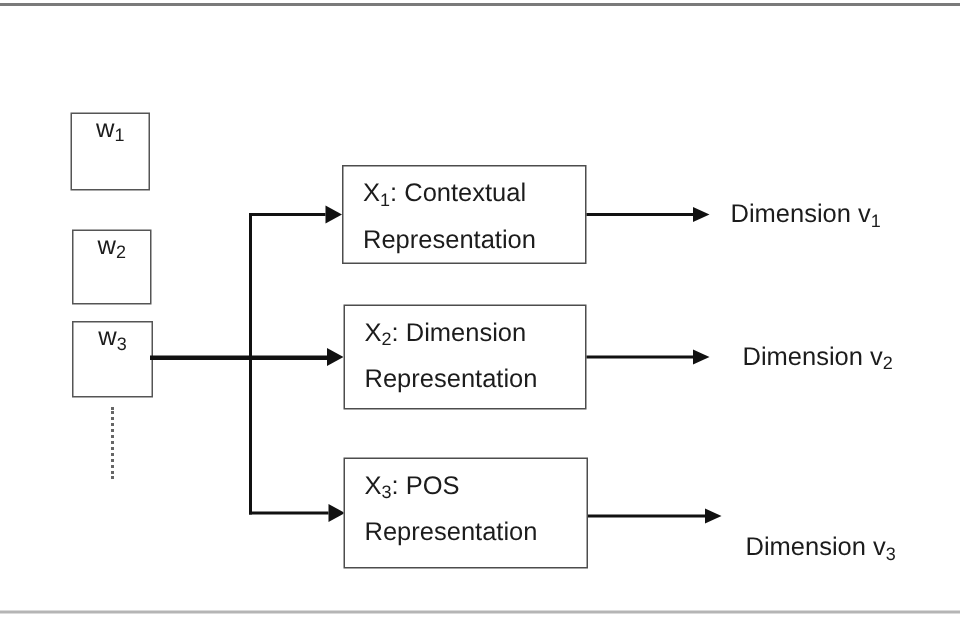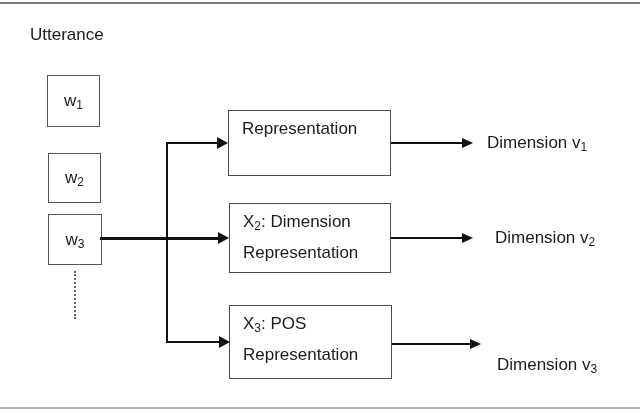--- a/index.html
+++ b/index.html
@@ -18,21 +18,21 @@
 
   #utterance-label {
     position: absolute; left: 30px; top: 25px;
     font-size: 17px; color: #1c1c1c; white-space: nowrap;
   }
 
   .word-box {
     position: absolute;
     border: 1.5px solid #555555;
     background: #ffffff;
-    display: flex; align-items: center; justify-content: center;
+    display: flex; align-items: flex-start; justify-content: center;
     font-size: 17px; color: #1c1c1c;
   }
   #word-box-w1 { left: 47px; top: 75px;  width: 51px; height: 50px; }
   #word-box-w2 { left: 48px; top: 153px; width: 51px; height: 48px; }
   #word-box-w3 { left: 48px; top: 214px; width: 52px; height: 49px; }
   #word-box-wn { left: 49px; top: 331px; width: 53px; height: 49px; }
 
   .sub { font-size: 12px; position: relative; top: 3px; }
 
   #ellipsis-dotted-line {
@@ -95,21 +95,20 @@
   #dimension-label-v3 { left: 497px; top: 334px; margin-top: 21px; }
 </style>
 </head>
 <body>
 
 <div id="figure-canvas">
 
   <div id="top-rule" class="rule"></div>
   <div id="bottom-rule" class="rule"></div>
 
-  <div id="utterance-label">Utterance</div>
 
   <div id="word-box-w1" class="word-box">
     <span>
       <span>w</span><span class="sub">1</span>
     </span>
   </div>
   <div id="word-box-w2" class="word-box">
     <span>
       <span>w</span><span class="sub">2</span>
     </span>
@@ -125,20 +124,23 @@
 
   <div id="line-w3-main" class="hline"></div>
   <div id="arrowhead-x2" class="arrowhead"></div>
   <div id="branch-vertical" class="vline"></div>
   <div id="line-branch-x1" class="hline"></div>
   <div id="arrowhead-x1" class="arrowhead"></div>
   <div id="line-branch-x3" class="hline"></div>
   <div id="arrowhead-x3" class="arrowhead"></div>
 
   <div id="rep-box-x1" class="rep-box">
+    <div>
+      <span>X</span><span class="sub">1</span><span>: Contextual</span>
+    </div>
     <div>Representation</div>
   </div>
   <div id="rep-box-x2" class="rep-box">
     <div>
       <span>X</span><span class="sub">2</span><span>: Dimension</span>
     </div>
     <div>Representation</div>
   </div>
   <div id="rep-box-x3" class="rep-box">
     <div>

